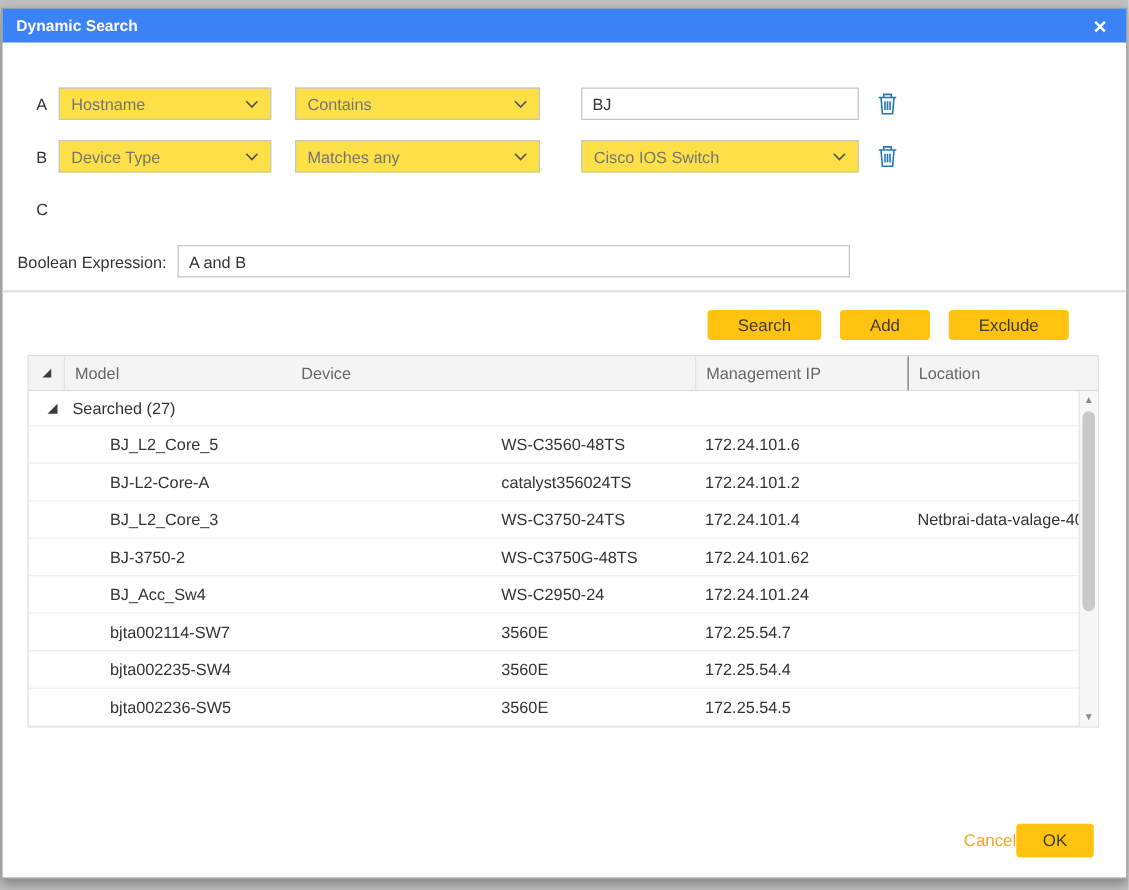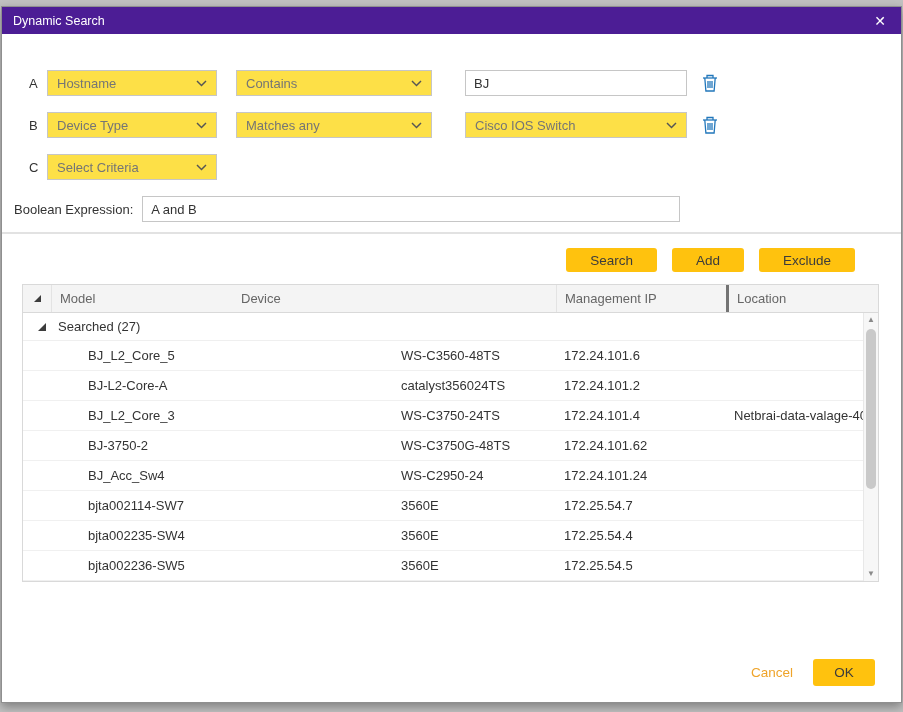--- a/index.html
+++ b/index.html
@@ -13,23 +13,23 @@
     color:#333;
   }
   .dialog {
     position:absolute; left:1px; top:6px; width:901px; height:697px;
     background:#fff; border:1px solid #8f8f8f;
     box-shadow:0 4px 10px rgba(0,0,0,.35);
     display:flex; flex-direction:column;
   }
   
   .titlebar {
-    height:27px; background:#4c1d95; color:#fff;
+    height:27px; background:#3b82f6; color:#fff;
     display:flex; align-items:center; padding:0 11px;
-    font-size:12.5px; flex:0 0 auto;
+    font-size:12.5px; flex:0 0 auto;font-weight:bold;
   }
   .titlebar .title { flex:1; }
   .close-btn { color:#fff; font-size:14px; line-height:1; cursor:pointer; padding:2px 4px; }
 
   
   .criteria { padding:36px 0 0 27px; }
   .crit-row { display:flex; align-items:center; margin-bottom:16px; height:26px; }
   .crit-label { width:18px; font-size:13px; color:#333; }
   .select {
     height:26px; border:1px solid #c6c6c6; background:#fde047;
@@ -67,21 +67,21 @@
   .grid { margin:12px 22px 0 20px; border:1px solid #d9d9d9; position:relative; }
   .thead {
     display:flex; height:28px; background:#f4f4f4; align-items:center;
     border-bottom:1px solid #d9d9d9; color:#666; font-size:13px;
   }
   .hcell { height:100%; display:flex; align-items:center; }
   .col-exp { width:28px; justify-content:center; }
   .col-device { width:342px; padding-left:27px; }
   .col-model { width:163px; padding-left:8px; border-left:1px solid #e3e3e3; }
   .col-ip { width:170px; padding-left:8px; border-left:1px solid #e3e3e3; }
-  .col-loc { flex:1; padding-left:8px; border-left:3px solid #737373; }
+  .col-loc { flex:1; padding-left:8px; border-left:1px solid #737373; }
   .tbody { position:relative; background:#fff; }
   .tri {
     width:0; height:0;
     border-left:8px solid transparent; border-bottom:8px solid #3c3c3c;
   }
   .tri.small { border-left-width:7px; border-bottom-width:7px; }
   .group-row {
     display:flex; align-items:center; height:28px;
     border-bottom:1px solid #efefef; cursor:pointer;
   }
@@ -96,21 +96,21 @@
   .vscroll {
     position:absolute; top:0; right:0; bottom:0; width:15px;
     background:#f7f7f7; border-left:1px solid #e8e8e8;
   }
   .vs-arrow { position:absolute; left:0; width:14px; text-align:center; color:#8a8a8a; font-size:8px; line-height:14px; cursor:pointer; }
   .vs-up { top:0; }
   .vs-down { bottom:0; }
   .vs-thumb { position:absolute; left:2px; top:16px; width:10px; height:160px; background:#c9c9c9; border-radius:5px; cursor:pointer; }
 
   
-  .footer { position:absolute; right:26px; bottom:16px; display:flex; align-items:center; gap:20px; }
+  .footer { position:absolute; right:26px; bottom:16px; display:flex; align-items:center; }
   .cancel-link { color:#efa42a; font-size:13.5px; cursor:pointer; }
   .ok-btn { width:62px; height:27px; padding:0; }
 </style>
 </head>
 <body>
 
 <div class="dialog">
 
   <div class="titlebar">
     <span class="title">Dynamic Search</span>
@@ -183,28 +183,20 @@
             <path d="M2.8 4l1.1 13h8.2l1.1-13"></path>
           <path d="M6 7v7"></path>
             <path d="M8 7v7"></path>
             <path d="M10 7v7"></path>
         </svg>
       </span>
     </div>
 
     <div class="crit-row">
       <span class="crit-label">C</span>
-      <div class="select w-field">
-        <span class="sel-text">Select Criteria</span>
-        <span class="chev">
-            <svg width="11" height="7" viewBox="0 0 11 7">
-              <polyline points="1,1 5.5,5.6 10,1" fill="none" stroke="#555" stroke-width="1.4"></polyline>
-            </svg>
-          </span>
-      </div>
     </div>
 
   </div>
 
   <div class="bool-row">
     <span class="bool-label">Boolean Expression:</span>
     <input class="text-input bool-input" type="text" value="A and B" style="">
   </div>
 
   <div class="divider"></div>

